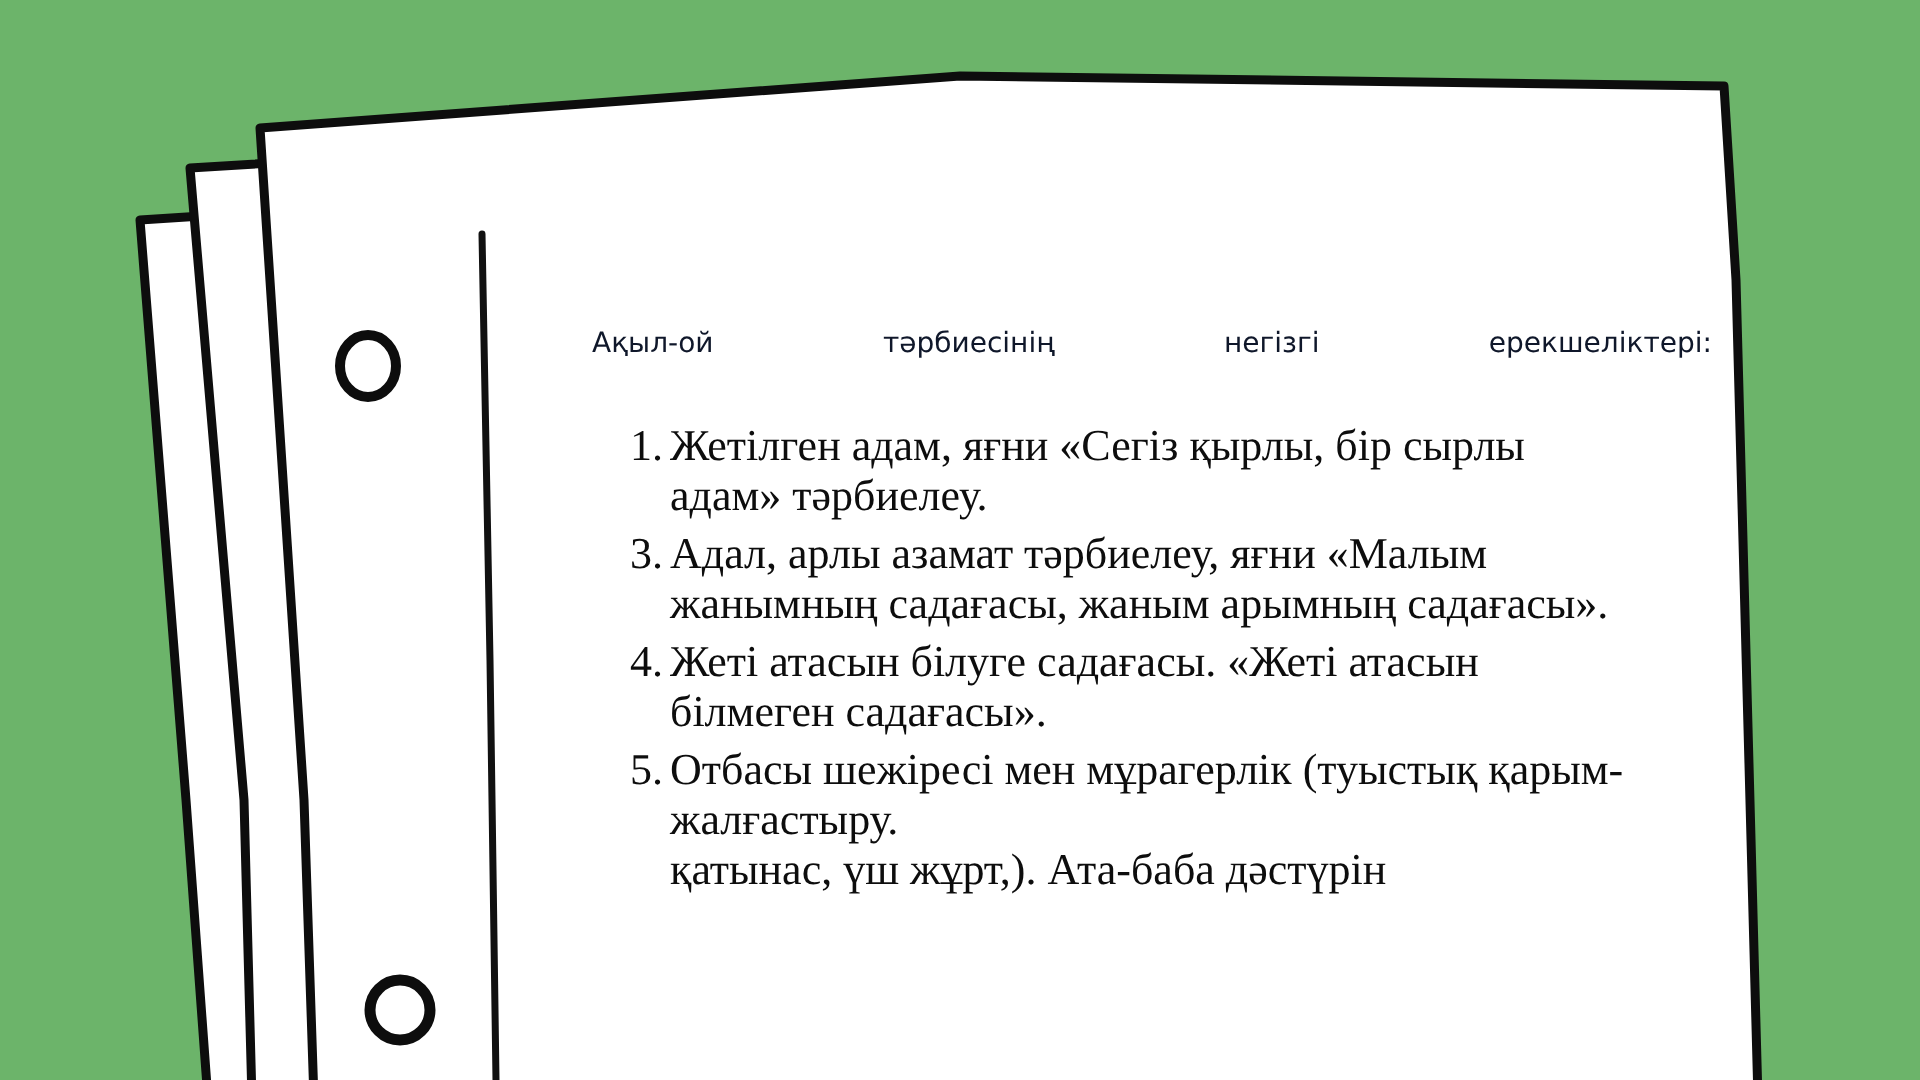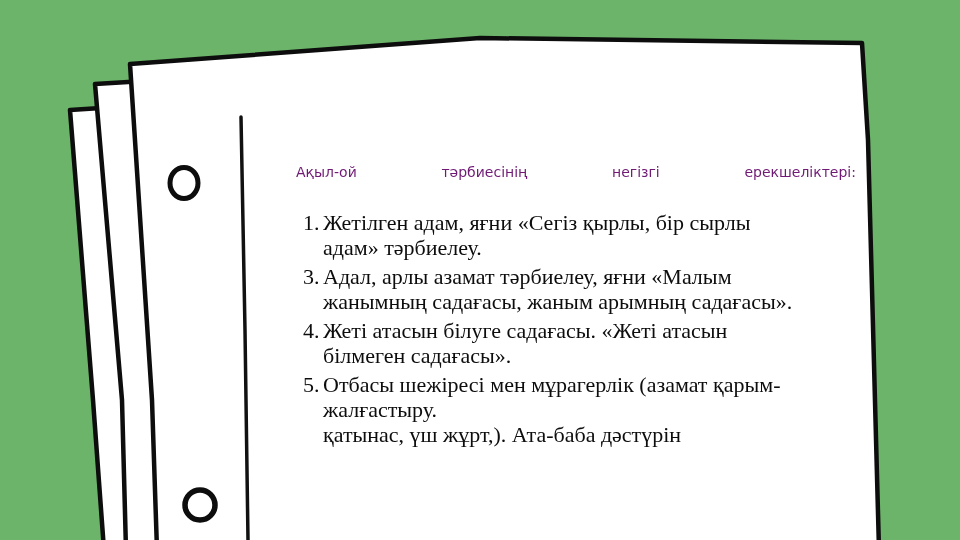--- a/index.html
+++ b/index.html
@@ -31,35 +31,35 @@
   .slide-title {
     position: absolute;
     left: 296px;
     top: 164px;
     width: 560px;
     display: flex;
     justify-content: space-between;
     font-family: "DejaVu Sans", sans-serif;
     font-size: 14px;
     font-weight: normal;
-    color: #701a75;
+    color: #0f172a;
     white-space: nowrap;
   }
   .body-text {
     position: absolute;
     left: 303px;
     top: 210px;
     width: 562px;
     font-family: "Liberation Serif", serif;
     font-size: 22px;
     line-height: 25px;
     color: #0d0d0d;
   }
   .item {
-    margin: 0 0 4px 0;
+    margin: 0 0 4px 12px;
   }
   .item:last-child {
     margin-bottom: 0;
   }
   .line {
     white-space: nowrap;
   }
   .line.cont {
     padding-left: 20px;
   }
@@ -106,19 +106,19 @@
       <div class="line first"><span class="num">3.</span><span>Адал, арлы азамат тәрбиелеу, яғни «Малым</span></div>
       <div class="line cont">жанымның садағасы, жаным арымның садағасы».</div>
     </div>
 
     <div class="item">
       <div class="line first"><span class="num">4.</span><span>Жеті атасын білуге садағасы. «Жеті атасын</span></div>
       <div class="line cont">білмеген садағасы».</div>
     </div>
 
     <div class="item">
-      <div class="line first"><span class="num">5.</span><span>Отбасы шежіресі мен мұрагерлік (азамат қарым-</span></div>
+      <div class="line first"><span class="num">5.</span><span>Отбасы шежіресі мен мұрагерлік (туыстық қарым-</span></div>
       <div class="line cont">жалғастыру.</div>
       <div class="line cont">қатынас, үш жұрт,). Ата-баба дәстүрін</div>
     </div>
 
   </div>
 </div>
 
 </body></html>

